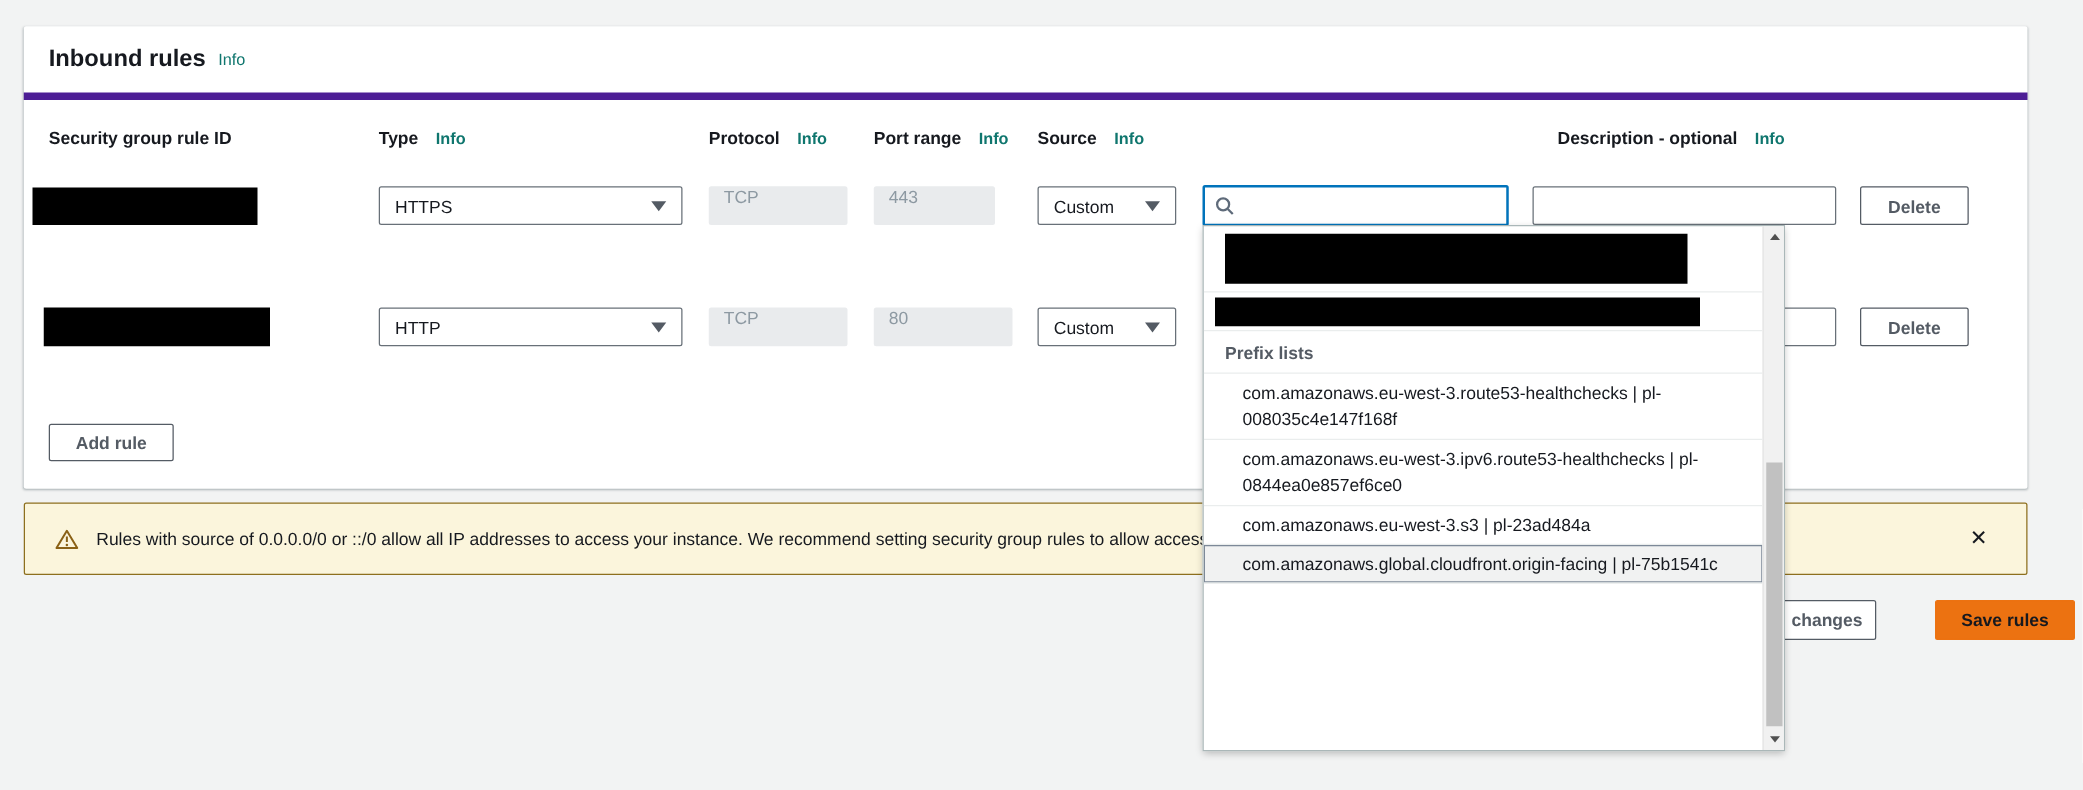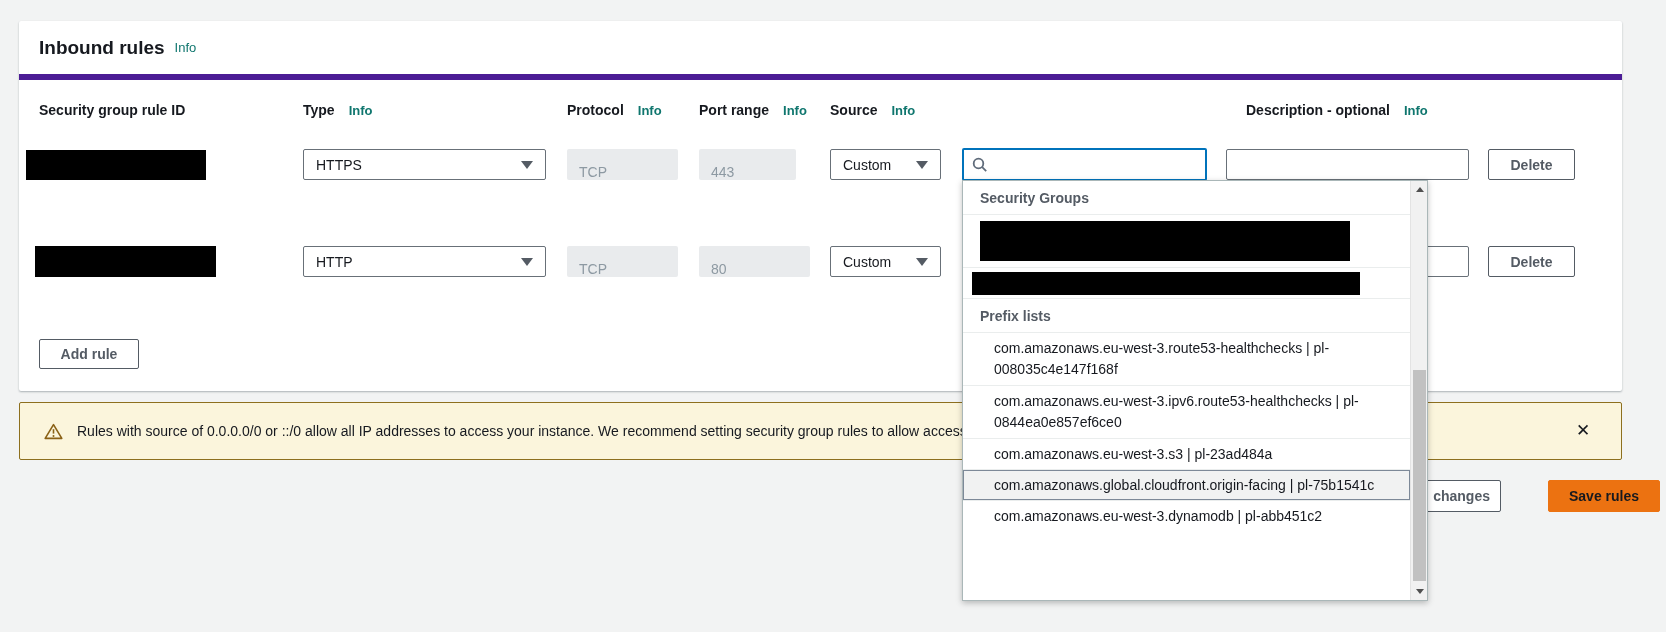--- a/index.html
+++ b/index.html
@@ -37,21 +37,21 @@
     display:flex; align-items:center; justify-content:space-between;
     padding:0 12px; font-size:14px; color:#16191f; cursor:pointer;
   }
   .caret {
     width:0; height:0;
     border-left:6px solid transparent; border-right:6px solid transparent;
     border-top:8px solid #545b64;
   }
   .disabled-input {
     height:31px; background:#e9ebed; border-radius:2px; border:none;
-    display:flex; align-items:flex-end; padding:0 12px;
+    display:flex; align-items:flex-start; padding:0 12px;
     font-size:14px; color:#8d99a2;
   }
   .text-input {
     height:31px; background:#fff; border:1px solid #687078; border-radius:2px;
     font-size:14px; color:#16191f; padding:0 10px; outline:none; width:100%;
   }
   .search-wrap {
     height:33px; background:#fff; border:2px solid #0073bb; border-radius:2px;
     display:flex; align-items:center; padding:0 8px 0 8px; gap:6px;
   }
@@ -210,33 +210,31 @@
   </svg>
   <span class="banner-text">Rules with source of 0.0.0.0/0 or ::/0 allow all IP addresses to access your instance. We recommend setting security group rules to allow access</span>
   <button class="banner-close">✕</button>
 </div>
 
 <button class="abs btn footer-btn" style="left:1398px;width:103px;justify-content:flex-end;padding-right:10px;">changes</button>
 <button class="abs btn btn-primary footer-btn" style="left:1510px;width:112px;">Save rules</button>
 
 <div class="abs dropdown">
   <div class="dd-body">
-    <div class="dd-title">Security Groups</div>
     <div class="dd-sg-row" style="padding:6px 0 6px 17px;">
       <div class="redacted" style="width:370px;height:40px;"></div>
     </div>
     <div class="dd-sg-row" style="padding:4px 0 3px 9px;">
       <div class="redacted" style="width:388px;height:23px;"></div>
     </div>
     <div class="dd-title">Prefix lists</div>
     <div class="dd-item two-line">com.amazonaws.eu-west-3.route53-healthchecks | pl-008035c4e147f168f</div>
     <div class="dd-item two-line">com.amazonaws.eu-west-3.ipv6.route53-healthchecks | pl-0844ea0e857ef6ce0</div>
     <div class="dd-item one-line">com.amazonaws.eu-west-3.s3 | pl-23ad484a</div>
     <div class="dd-item one-line highlighted">com.amazonaws.global.cloudfront.origin-facing | pl-75b1541c</div>
-    <div class="dd-item one-line" style="border-bottom:none;">com.amazonaws.eu-west-3.dynamodb | pl-abb451c2</div>
   </div>
   <div class="dd-scrollbar">
     <div class="sb-arrow-up">
         <span class="tri-up"></span>
       </div>
     <div class="sb-thumb"></div>
     <div class="sb-arrow-down">
         <span class="tri-down"></span>
       </div>
   </div>

